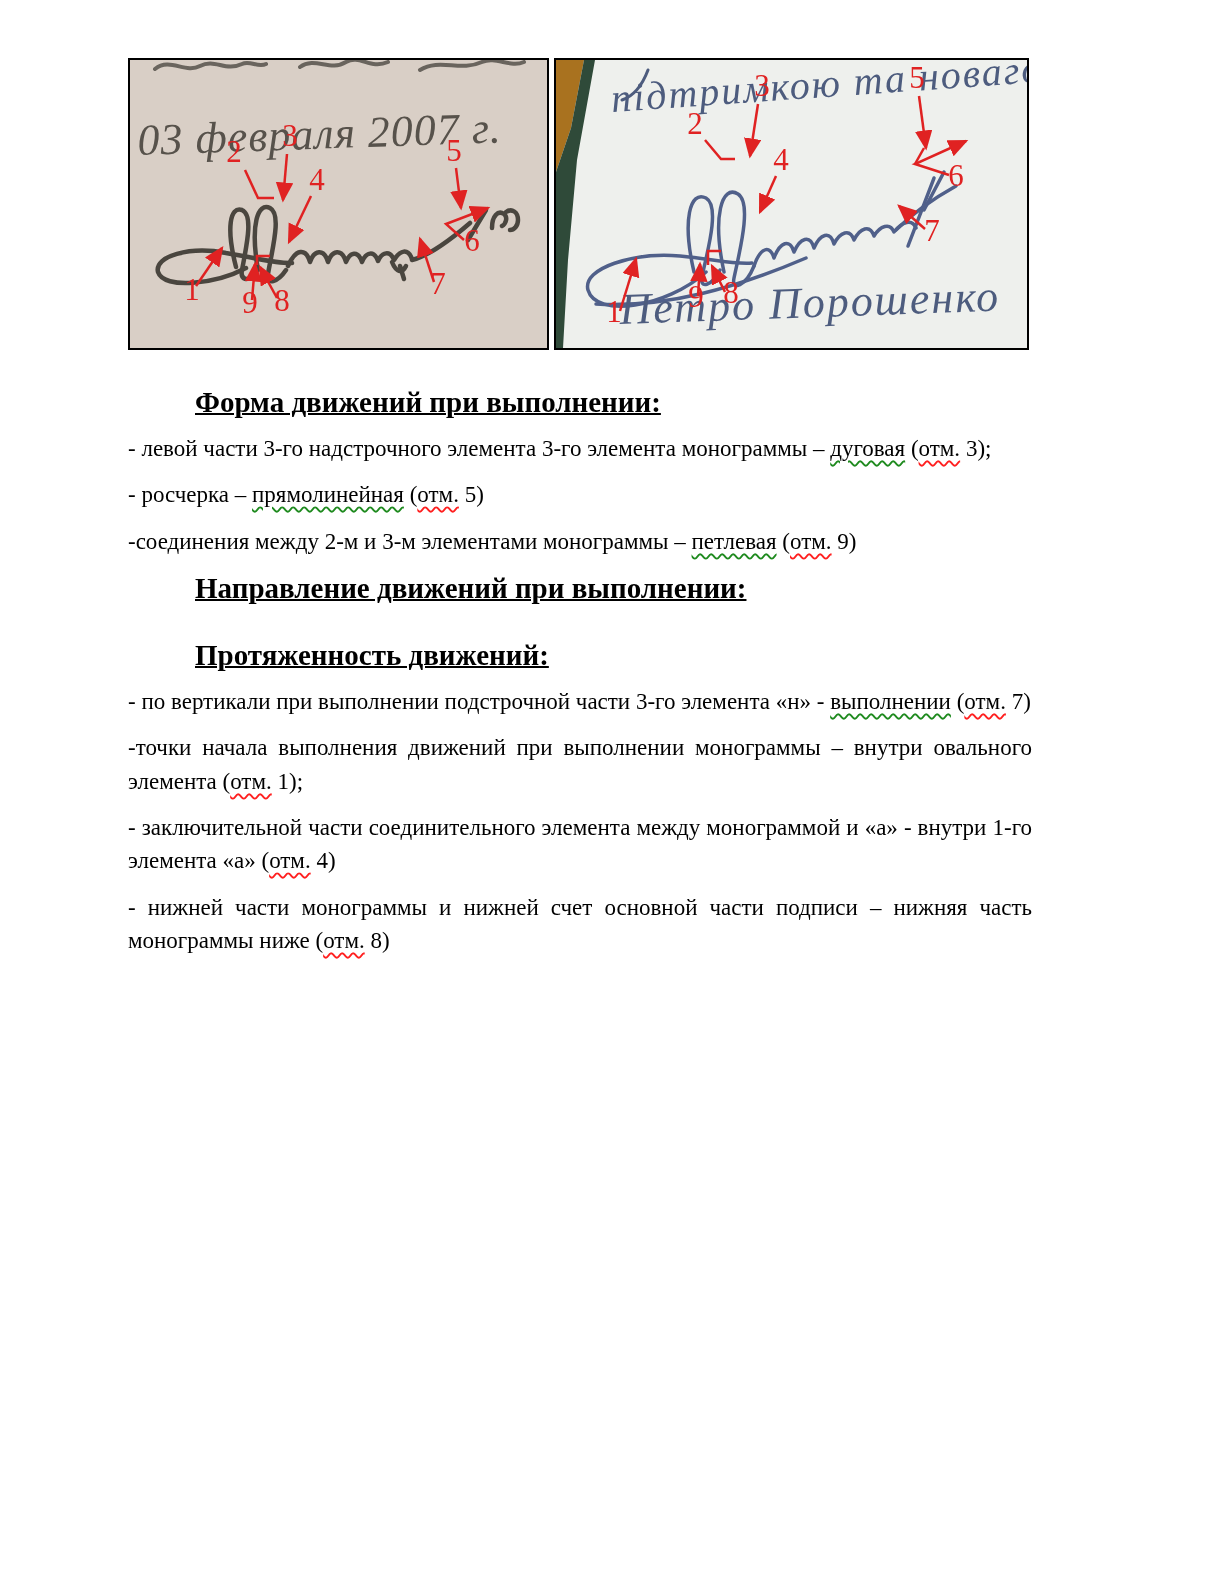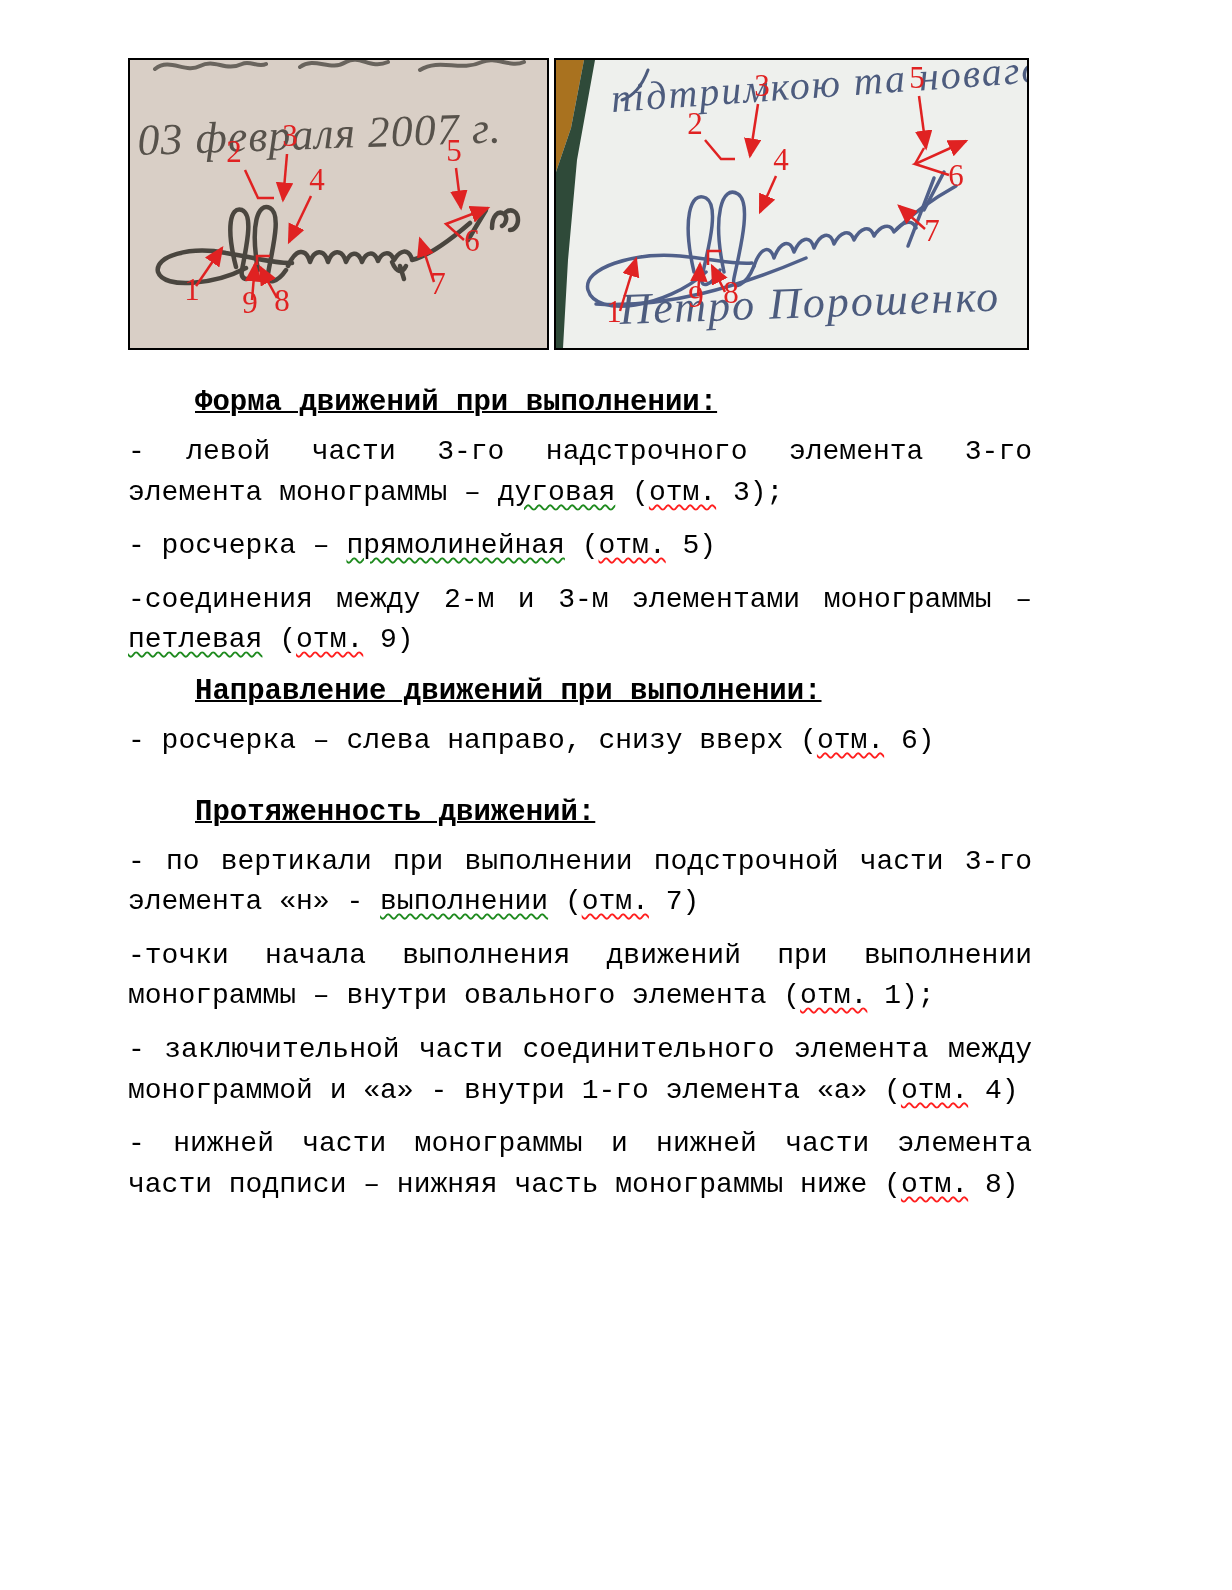--- a/index.html
+++ b/index.html
@@ -1,25 +1,25 @@
 <!DOCTYPE html>
 <html><head>
 <meta charset="utf-8">
 <style>
   html,body{margin:0;padding:0;background:#fff;}
   .page{position:relative;width:1232px;height:1590px;background:#ffffff;
         font-family:"Liberation Serif", serif;color:#000;overflow:hidden;}
   .figures{position:absolute;left:128px;top:58px;display:flex;gap:5px;}
   .fig{border:2px solid #000;line-height:0;}
   .fig svg{display:block;}
-  .content{position:absolute;left:128px;top:372px;width:904px;font-family:Liberation Mono, monospace;}
+  .content{position:absolute;left:128px;top:372px;width:904px;}
   .heading{font-size:29px;font-weight:bold;text-decoration:underline;
            text-decoration-thickness:2px;margin:14px 0 13px 0;padding-left:67px;}
   .heading.extra-space{margin-top:34px;}
-  .body-par{font-size:28px;line-height:1.45;text-align:justify;margin:13px 0;}
+  .body-par{font-size:23px;line-height:1.45;text-align:justify;margin:13px 0;}
   .sq-green{text-decoration-line:underline;text-decoration-style:wavy;
             text-decoration-color:#1e8a1e;text-decoration-thickness:2px;text-underline-offset:4px;}
   .sq-red{text-decoration-line:underline;text-decoration-style:wavy;
           text-decoration-color:#ff1f1f;text-decoration-thickness:2px;text-underline-offset:4px;}
   .ann-num{font-family:"Liberation Serif", serif;font-size:31px;fill:#e02222;}
   .hand-l{font-family:"Liberation Serif", serif;font-style:italic;fill:#57524b;}
   .hand-r{font-family:"Liberation Serif", serif;font-style:italic;fill:#4d5c7e;}
 </style>
 </head>
 <body>
@@ -136,21 +136,20 @@
       </svg>
     </div>
   </div>
 
   <div class="content">
       <div class="heading">Форма движений при выполнении:</div>
       <p class="body-par"><span>- левой части 3-го надстрочного элемента 3-го элемента монограммы – </span><span class="sq-green">дуговая</span><span> (</span><span class="sq-red">отм.</span><span> 3);</span></p>
       <p class="body-par"><span>- росчерка – </span><span class="sq-green">прямолинейная</span><span> (</span><span class="sq-red">отм.</span><span> 5)</span></p>
       <p class="body-par"><span>-соединения между 2-м и 3-м элементами монограммы – </span><span class="sq-green">петлевая</span><span> (</span><span class="sq-red">отм.</span><span> 9)</span></p>
       <div class="heading">Направление движений при выполнении:</div>
-      <p class="body-par"><span>- росчерка – слева направо, снизу вверх (</span><span class="sq-red">отм.</span><span> 6)</span></p>
       <div class="heading extra-space">Протяженность движений:</div>
       <p class="body-par"><span>- по вертикали при выполнении подстрочной части 3-го элемента «н» - </span><span class="sq-green">выполнении</span><span> (</span><span class="sq-red">отм.</span><span> 7)</span></p>
       <p class="body-par"><span>-точки начала выполнения движений при выполнении монограммы – внутри овального элемента (</span><span class="sq-red">отм.</span><span> 1);</span></p>
       <p class="body-par"><span>- заключительной части соединительного элемента между монограммой и «а» - внутри 1-го элемента «а» (</span><span class="sq-red">отм.</span><span> 4)</span></p>
-      <p class="body-par"><span>- нижней части монограммы и нижней части элемента части подписи – нижняя часть монограммы ниже (</span><span class="sq-red">отм.</span><span> 8)</span></p>
+      <p class="body-par"><span>- нижней части монограммы и нижней счет основной части подписи – нижняя часть монограммы ниже (</span><span class="sq-red">отм.</span><span> 8)</span></p>
     </div>
 
 </div>
 
 </body></html>

